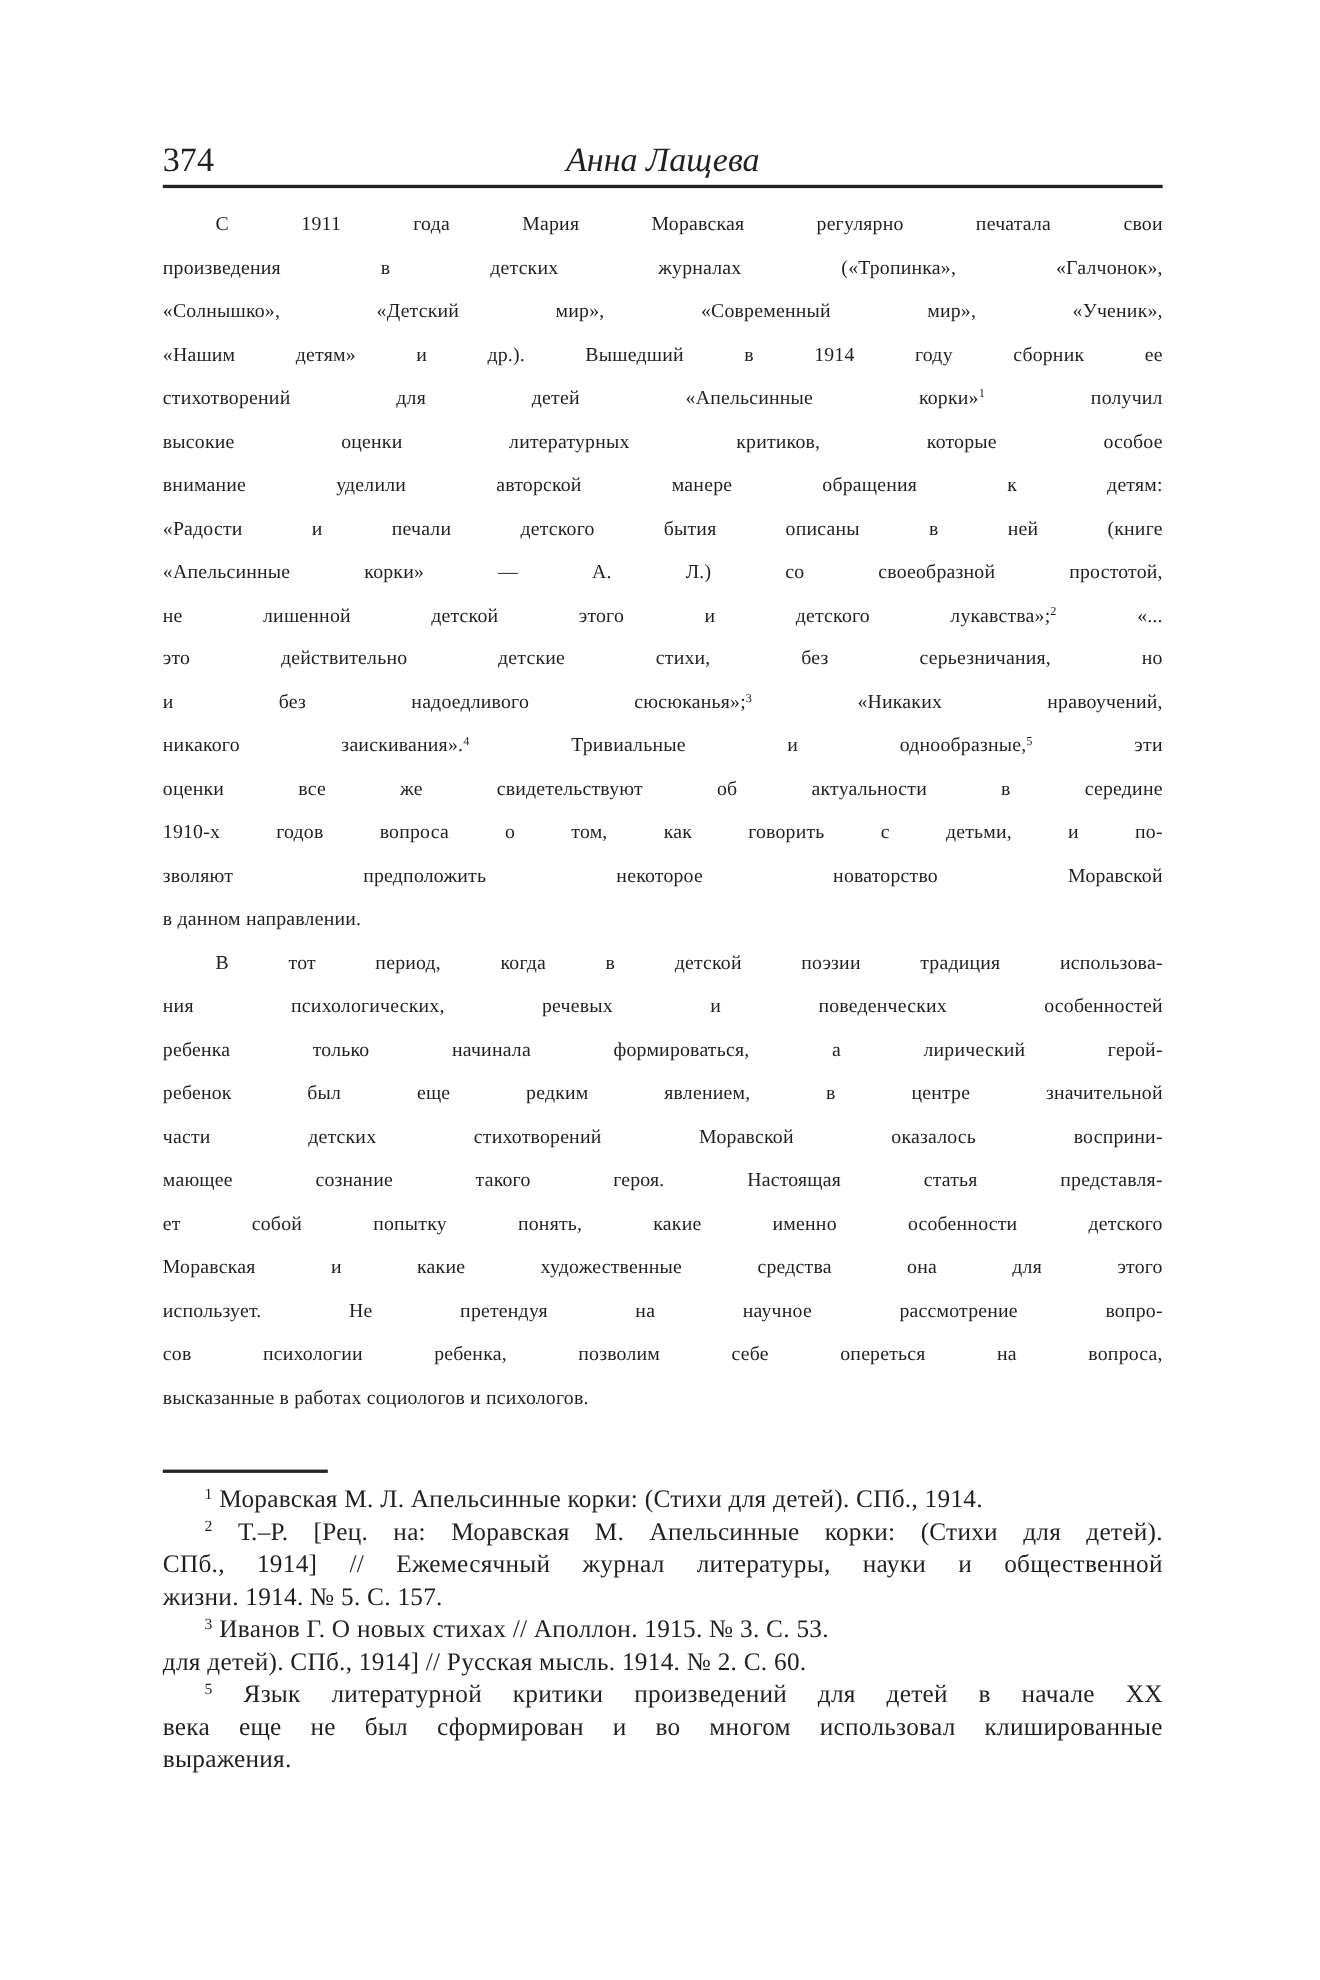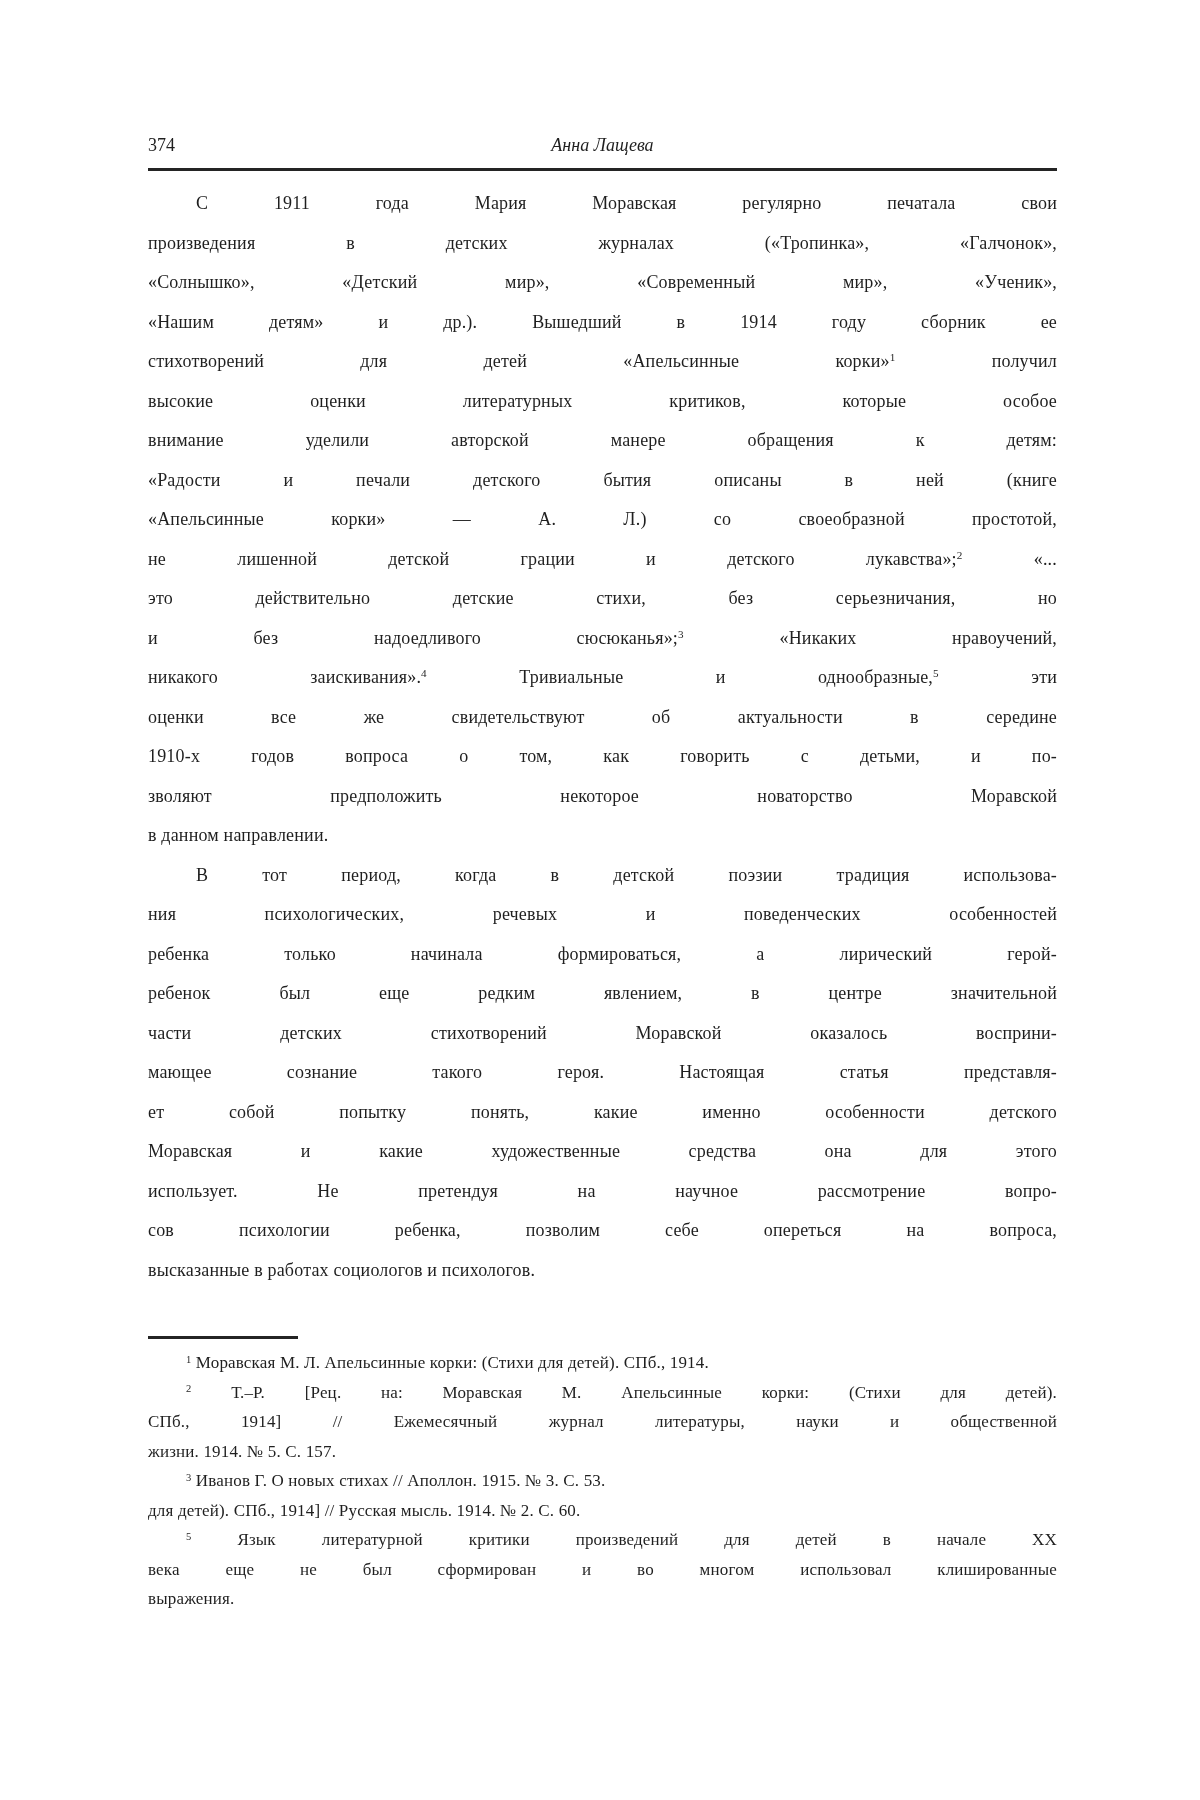--- a/index.html
+++ b/index.html
@@ -8,40 +8,40 @@
   .page {
     position:relative;
     width:1200px; height:1800px;
     background:#ffffff;
     color:#1f1f1f;
     font-family:"Liberation Serif","DejaVu Serif",serif;
     overflow:hidden;
   }
   .running-header {
     position:absolute; left:148px; width:909px; top:130px;
-    font-size:18px; line-height:30px; text-align:center;
+    font-size:31px; line-height:30px; text-align:center;
   }
   .pagenum { position:absolute; left:0; top:0; font-style:normal; }
   .runhead { font-style:italic; }
   .header-rule {
     position:absolute; left:148px; width:909px; top:168px; height:3px;
     background:#242424;
   }
   .body-text {
     position:absolute; left:148px; width:909px; top:184px;
     font-size:18px; line-height:39.5px;
     letter-spacing:0.01em;
   }
   .footnote-rule {
     position:absolute; left:148px; width:150px; top:1336px; height:3px;
     background:#242424;
   }
   .footnotes {
     position:absolute; left:148px; width:909px; top:1348px;
-    font-size:17px; line-height:29.5px;
+    font-size:23px; line-height:29.5px;
     letter-spacing:0.01em;
   }
   .line { text-align:justify; text-align-last:justify; }
   .line.lastline { text-align-last:left; }
   .body-text .line.first { text-indent:48px; }
   .footnotes .line.first { text-indent:38px; }
   .it { }
   sup {
     font-size:0.62em;
     line-height:0;
@@ -65,21 +65,21 @@
       <div class="paragraph">
         <div class="line first"><span>С 1911 года Мария Моравская регулярно печатала свои</span></div>
         <div class="line"><span>произведения в детских журналах («Тропинка», «Галчонок»,</span></div>
         <div class="line"><span>«Солнышко», «Детский мир», «Современный мир», «Ученик»,</span></div>
         <div class="line"><span>«Нашим детям» и др.). Вышедший в 1914 году сборник ее</span></div>
         <div class="line"><span>стихотворений для детей «Апельсинные корки»</span><sup>1</sup><span> получил</span></div>
         <div class="line"><span>высокие оценки литературных критиков, которые особое</span></div>
         <div class="line"><span>внимание уделили авторской манере обращения к детям:</span></div>
         <div class="line"><span>«Радости и печали детского бытия описаны в ней (книге</span></div>
         <div class="line"><span>«Апельсинные корки» — </span><span class="it">А. Л.</span><span>) со своеобразной простотой,</span></div>
-        <div class="line"><span>не лишенной детской грации и детского лукавства»;</span><sup>2</sup><span> «...</span></div>
+        <div class="line"><span>не лишенной детской этого и детского лукавства»;</span><sup>2</sup><span> «...</span></div>
         <div class="line"><span>это действительно детские стихи, без серьезничания, но</span></div>
         <div class="line"><span>и без надоедливого сюсюканья»;</span><sup>3</sup><span> «Никаких нравоучений,</span></div>
         <div class="line"><span>никакого заискивания».</span><sup>4</sup><span> Тривиальные и однообразные,</span><sup>5</sup><span> эти</span></div>
         <div class="line"><span>оценки все же свидетельствуют об актуальности в середине</span></div>
         <div class="line"><span>1910-х годов вопроса о том, как говорить с детьми, и по-</span></div>
         <div class="line"><span>зволяют предположить некоторое новаторство Моравской</span></div>
         <div class="line lastline"><span>в данном направлении.</span></div>
       </div>
       <div class="paragraph">
         <div class="line first"><span>В тот период, когда в детской поэзии традиция использова-</span></div>

